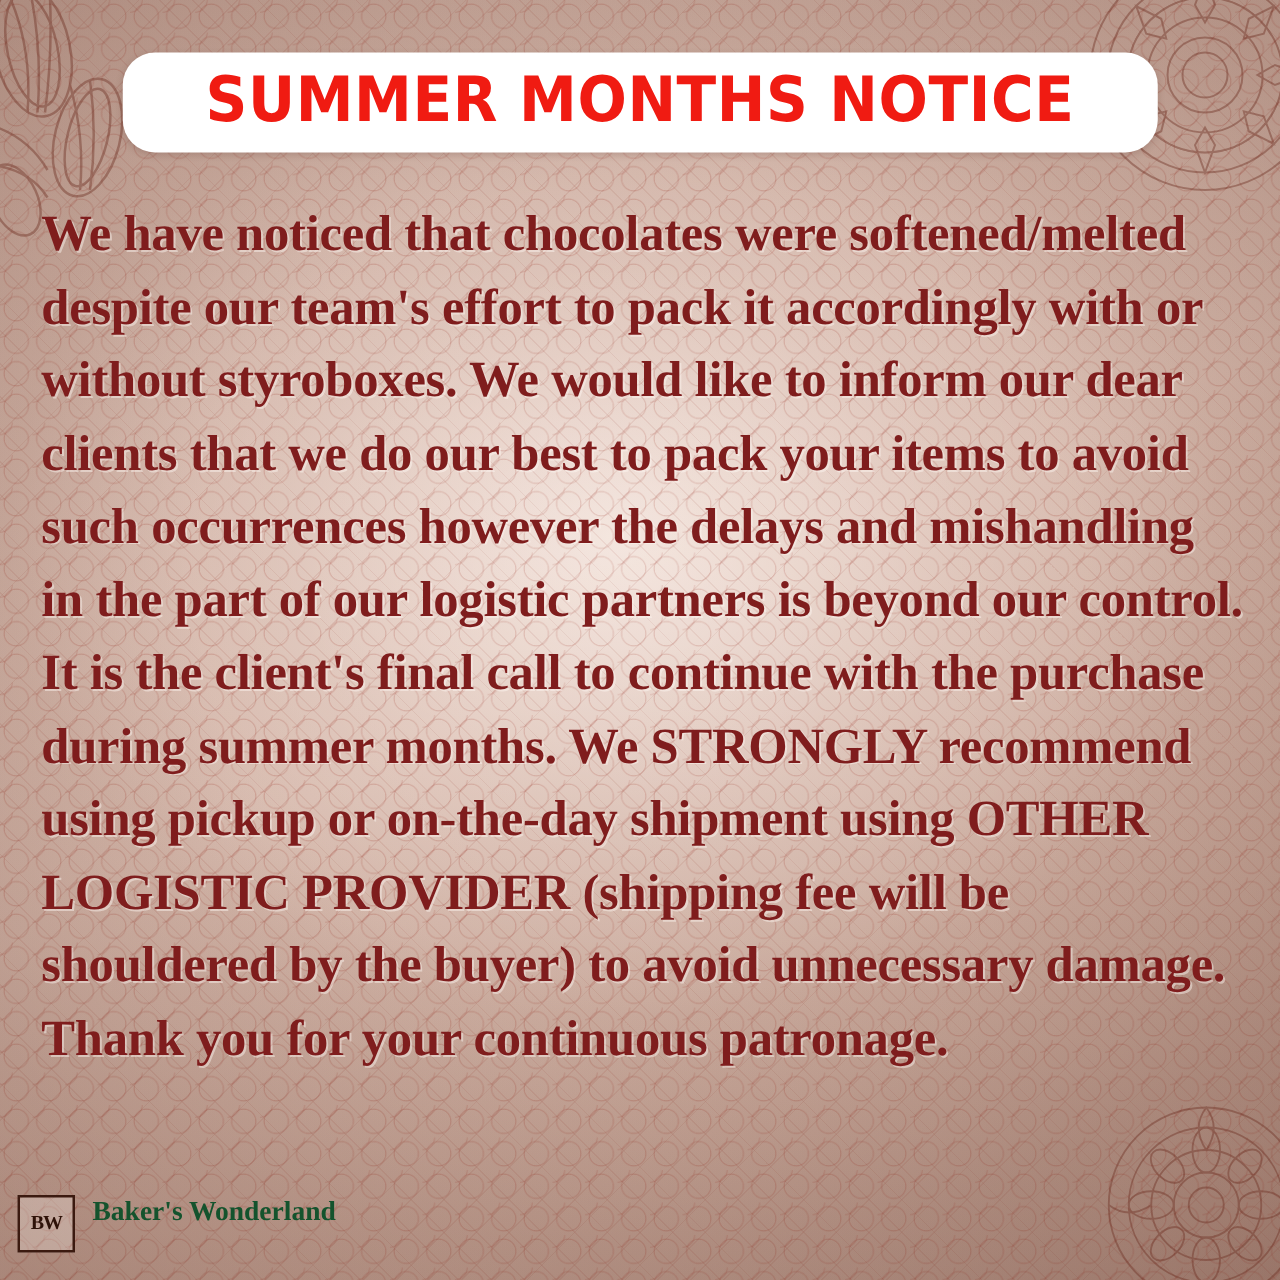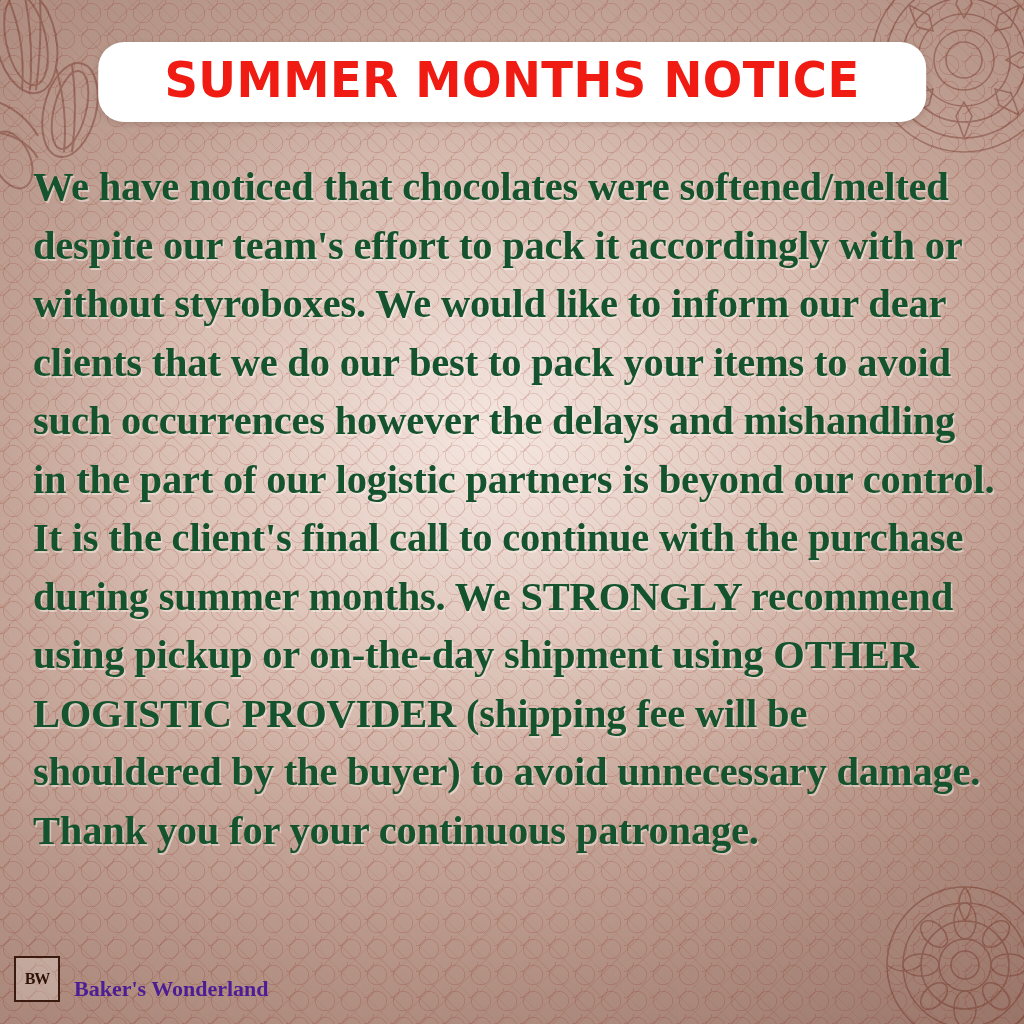--- a/index.html
+++ b/index.html
@@ -87,32 +87,32 @@
   
   .body-copy {
     position: absolute;
     top: 158px;
     left: 33px;
     width: 962px;
     font-family: "Liberation Serif", serif;
     font-weight: bold;
     font-size: 40.5px;
     line-height: 58.5px;
-    color: #14532d;
+    color: #7f1d1d;
     text-shadow: 1.5px 1.5px 0 rgba(255, 248, 244, 0.45);
     letter-spacing: -0.2px;
   }
 
   
   .footer {
     position: absolute;
     left: 14px;
     bottom: 22px;
     display: flex;
-    align-items: flex-end;
+    align-items: flex-start;
     gap: 14px;
   }
   .footer-logo {
     width: 42px;
     height: 42px;
     border: 2px solid #3b1a10;
     display: flex;
     align-items: center;
     justify-content: center;
     background: rgba(255, 250, 246, 0.25);
@@ -121,21 +121,21 @@
     font-family: "Liberation Serif", serif;
     font-weight: bold;
     font-size: 16px;
     color: #2e1208;
     letter-spacing: -1px;
   }
   .footer-brand {
     font-family: "Liberation Serif", serif;
     font-weight: bold;
     font-size: 22px;
-    color: #4c1d95;
+    color: #14532d;
   }
 </style>
 </head>
 <body>
 
 <div id="poster">
 
   <div class="bg-base"></div>
   <div class="bg-lattice"></div>
   <div class="bg-lattice2"></div>

